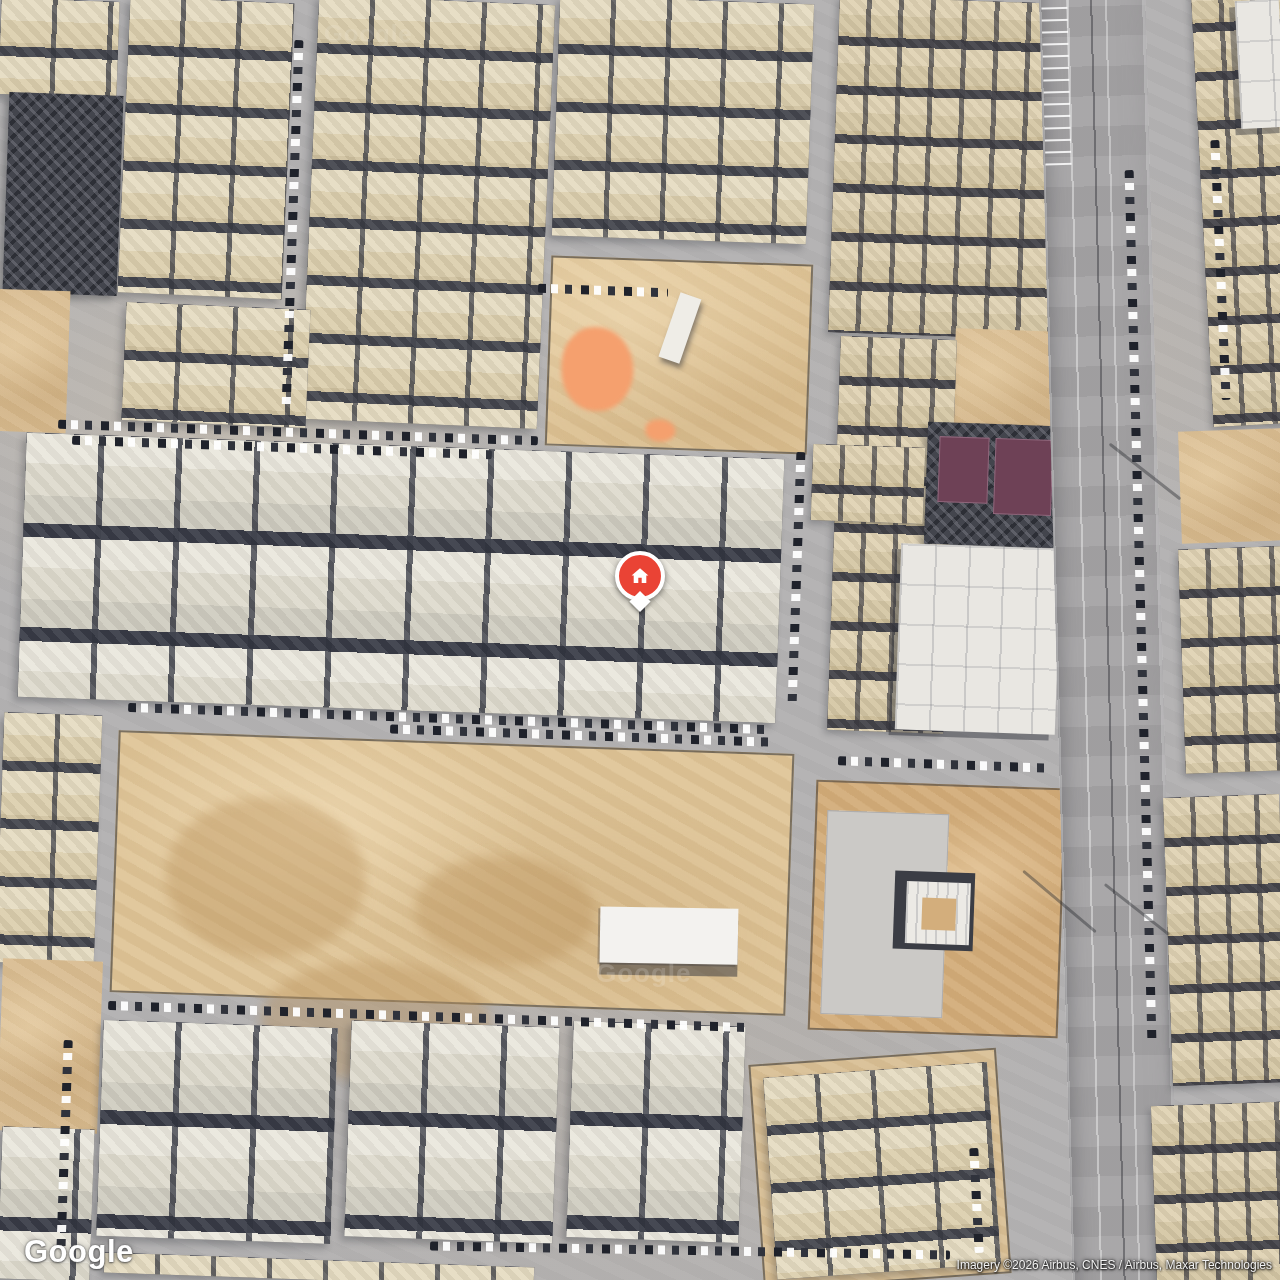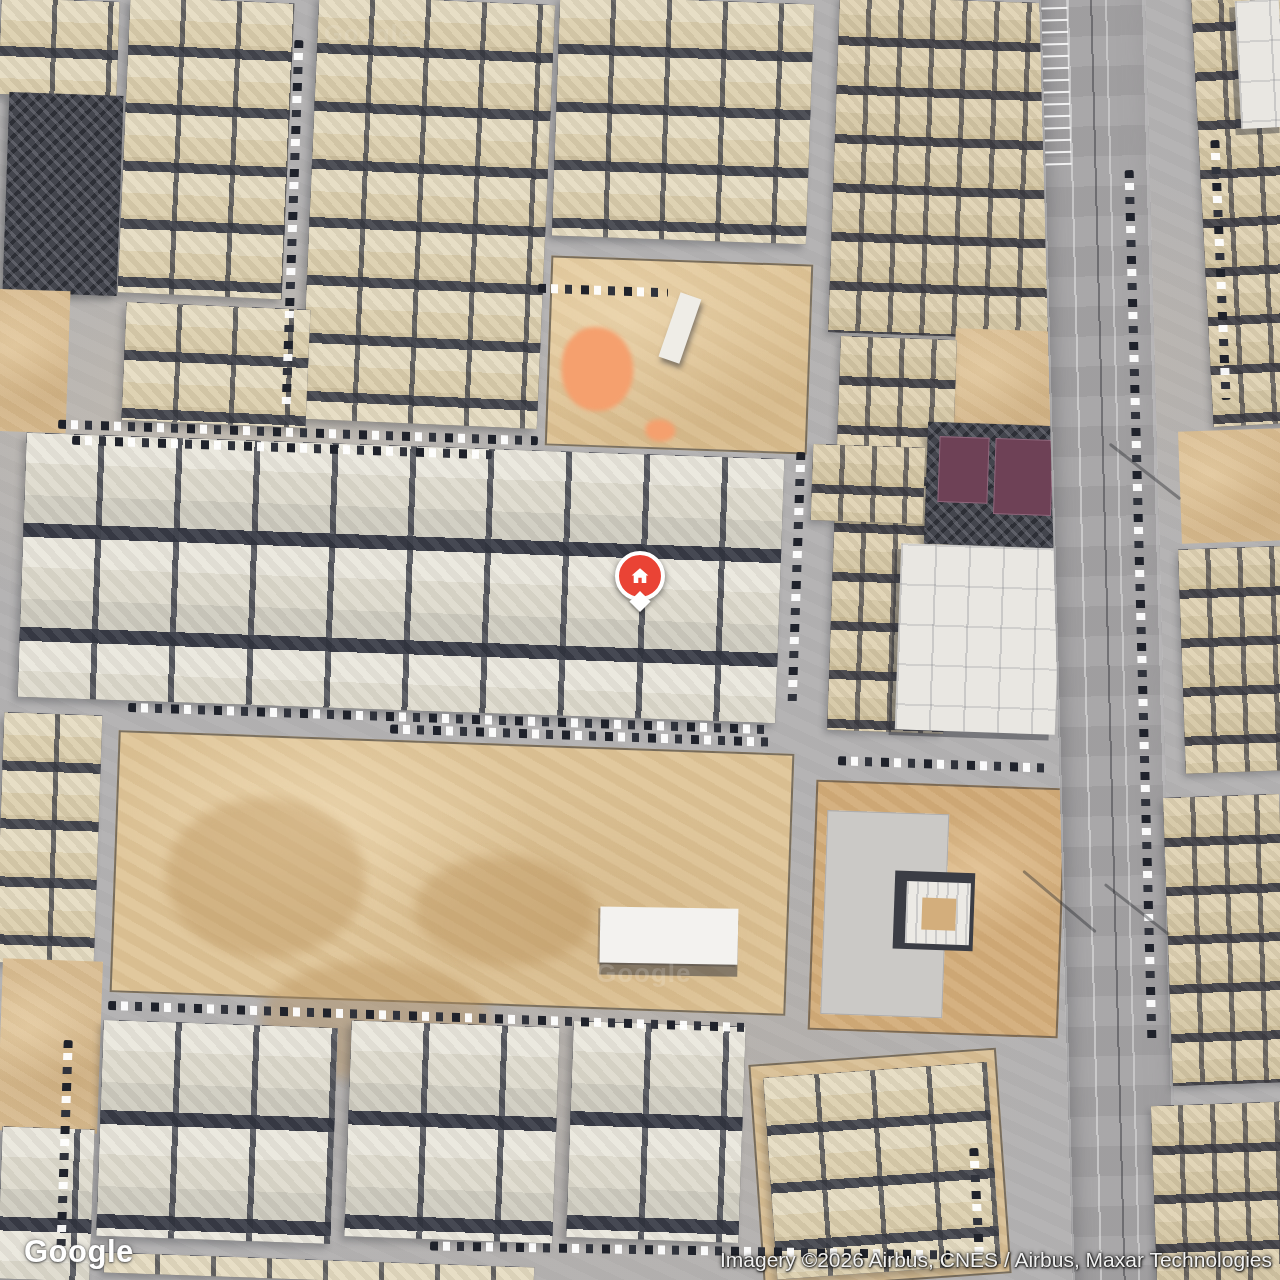--- a/index.html
+++ b/index.html
@@ -125,21 +125,21 @@
   }
   
   .google-logo{
     position:absolute;left:24px;bottom:10px;z-index:60;
     font-size:31px;font-weight:700;color:#ffffff;letter-spacing:.5px;
     text-shadow:0 0 2px rgba(95,95,95,.9), 0 1px 2px rgba(60,60,60,.75), 0 0 6px rgba(0,0,0,.3);
     text-decoration:none;cursor:pointer;
   }
   .attribution{
     position:absolute;right:8px;bottom:8px;z-index:60;
-    font-size:21px;color:#f2f2f2;
+    font-size:12px;color:#f2f2f2;
     text-shadow:0 0 4px rgba(0,0,0,.95), 0 1px 2px rgba(0,0,0,.85), 1px 0 2px rgba(0,0,0,.7);
     white-space:nowrap;
   }
 </style>
 </head>
 <body>
 
 <div id="viewport">
   <div id="map" class="map-canvas">
       <div class="region villas-cream" style="left: 0px; top: 0px; width: 118px; height: 96px; transform: rotate(2deg);"></div>

